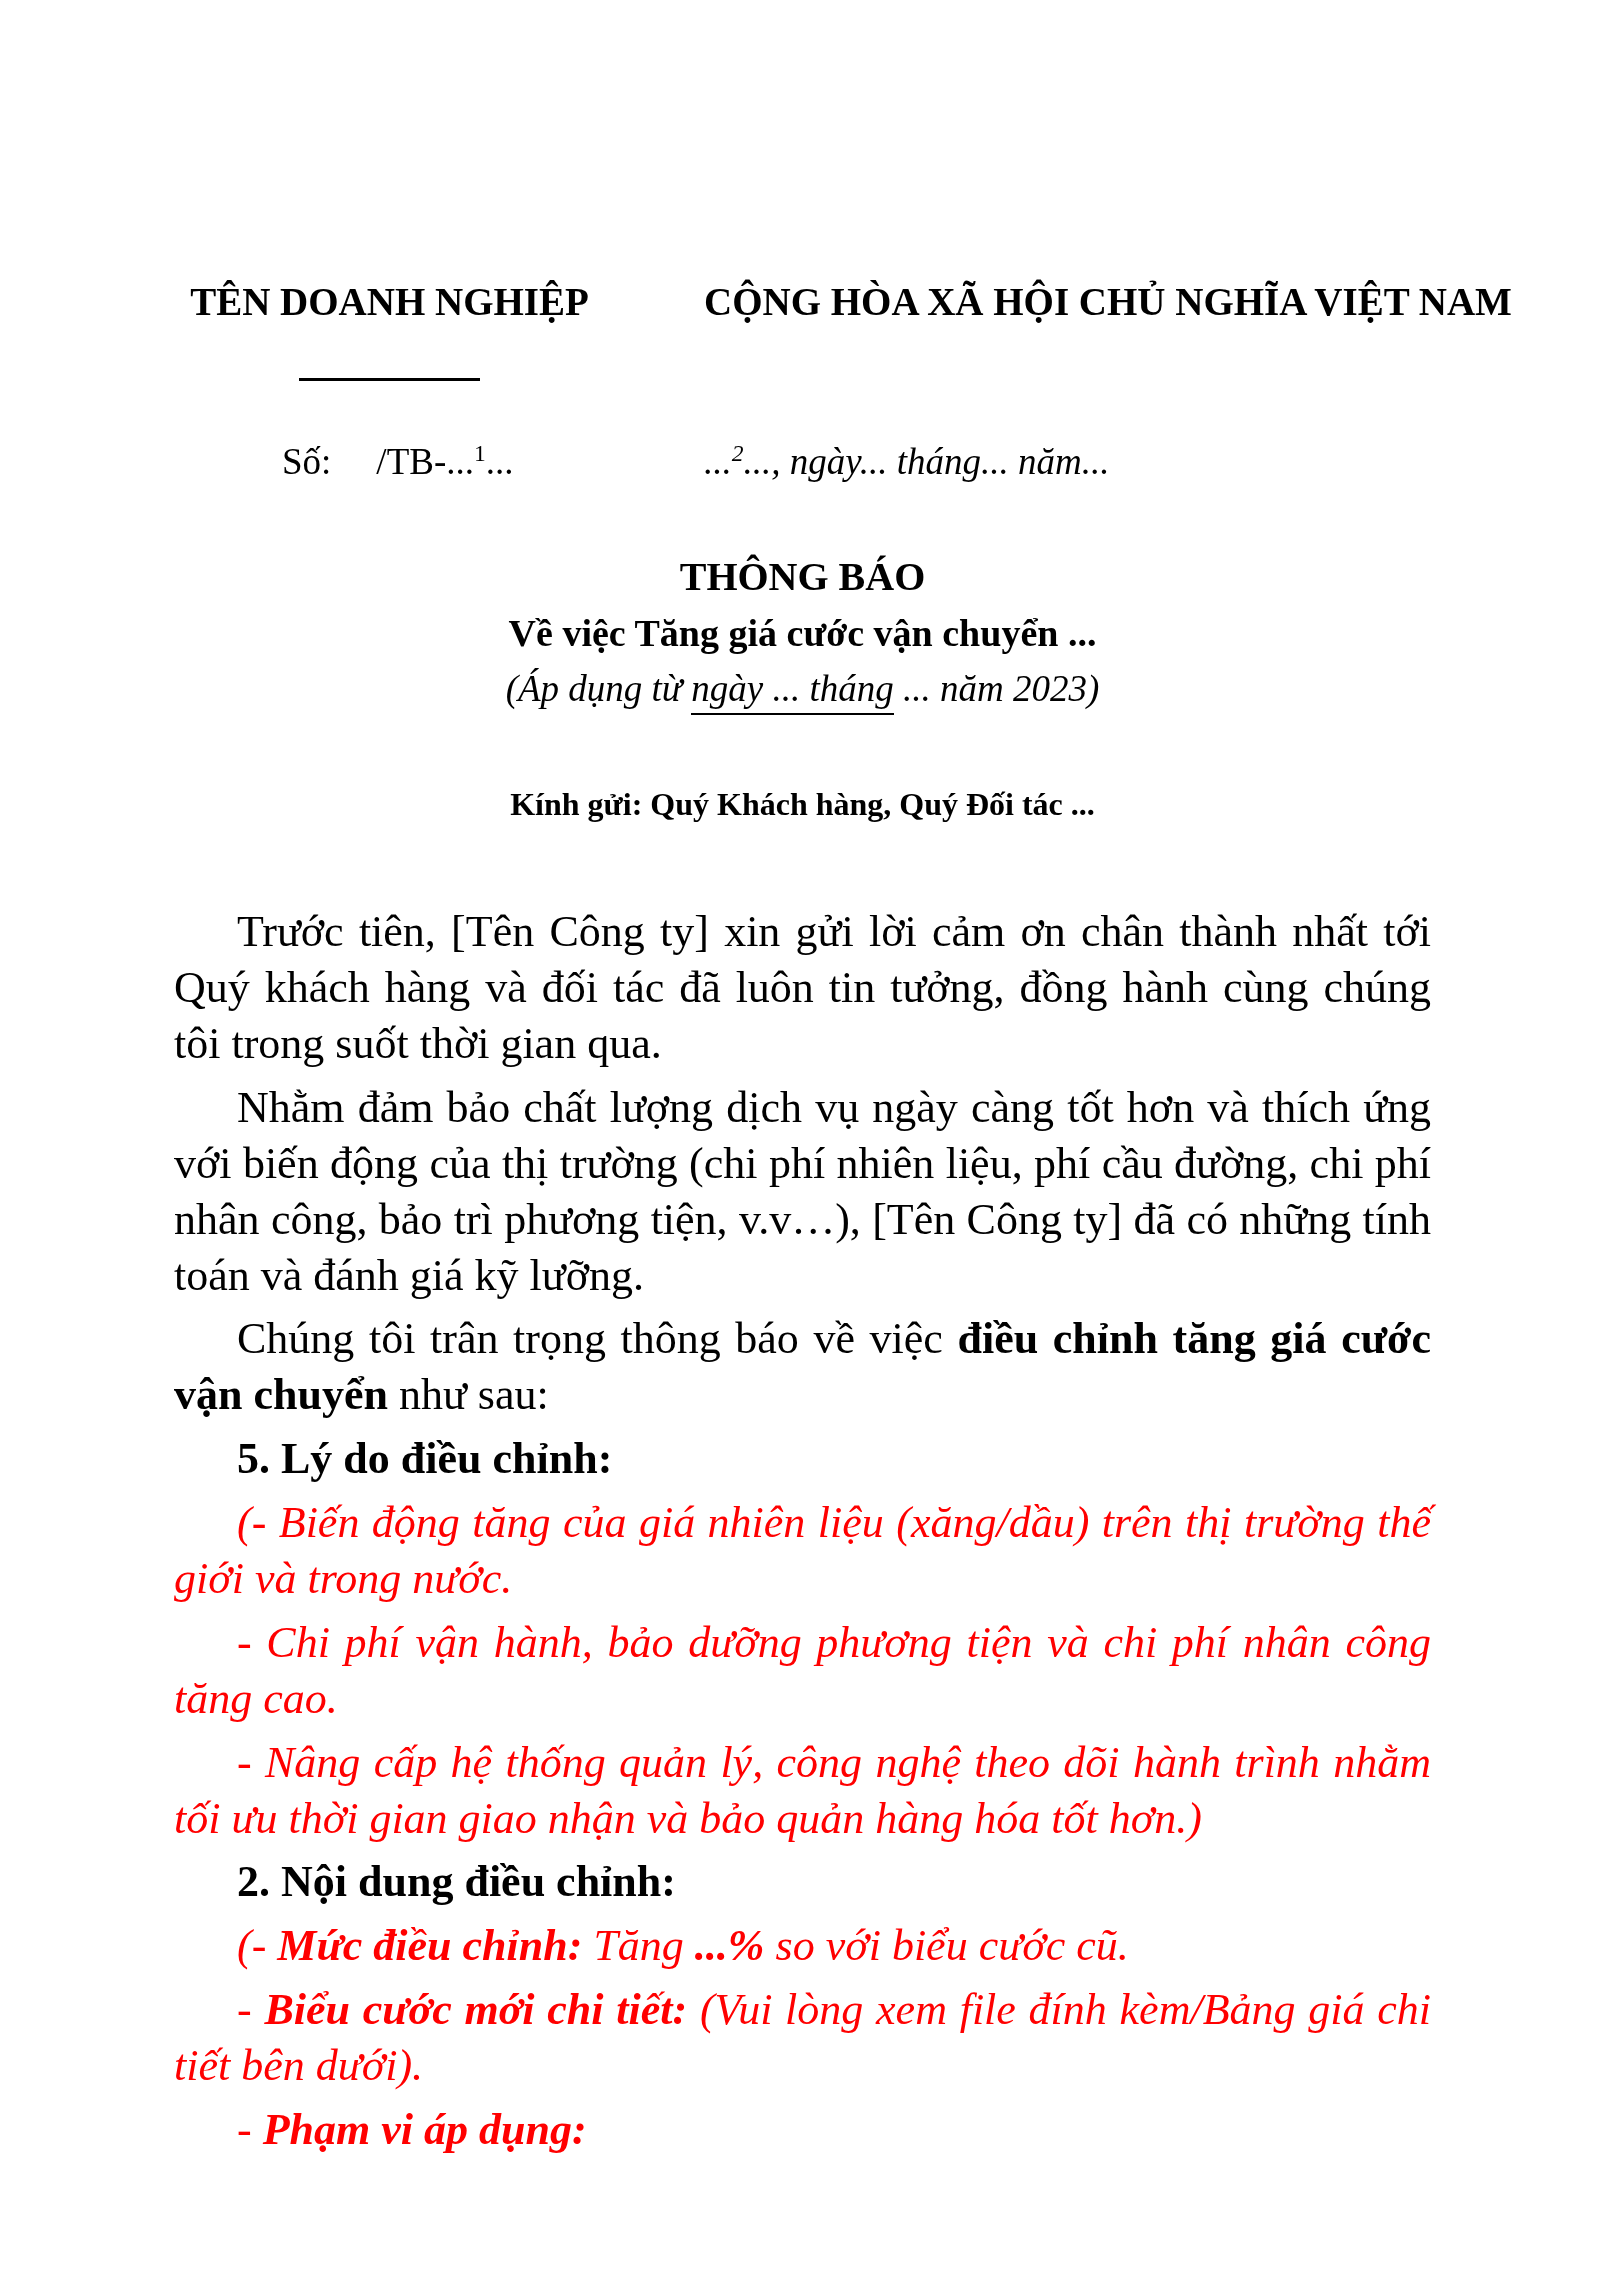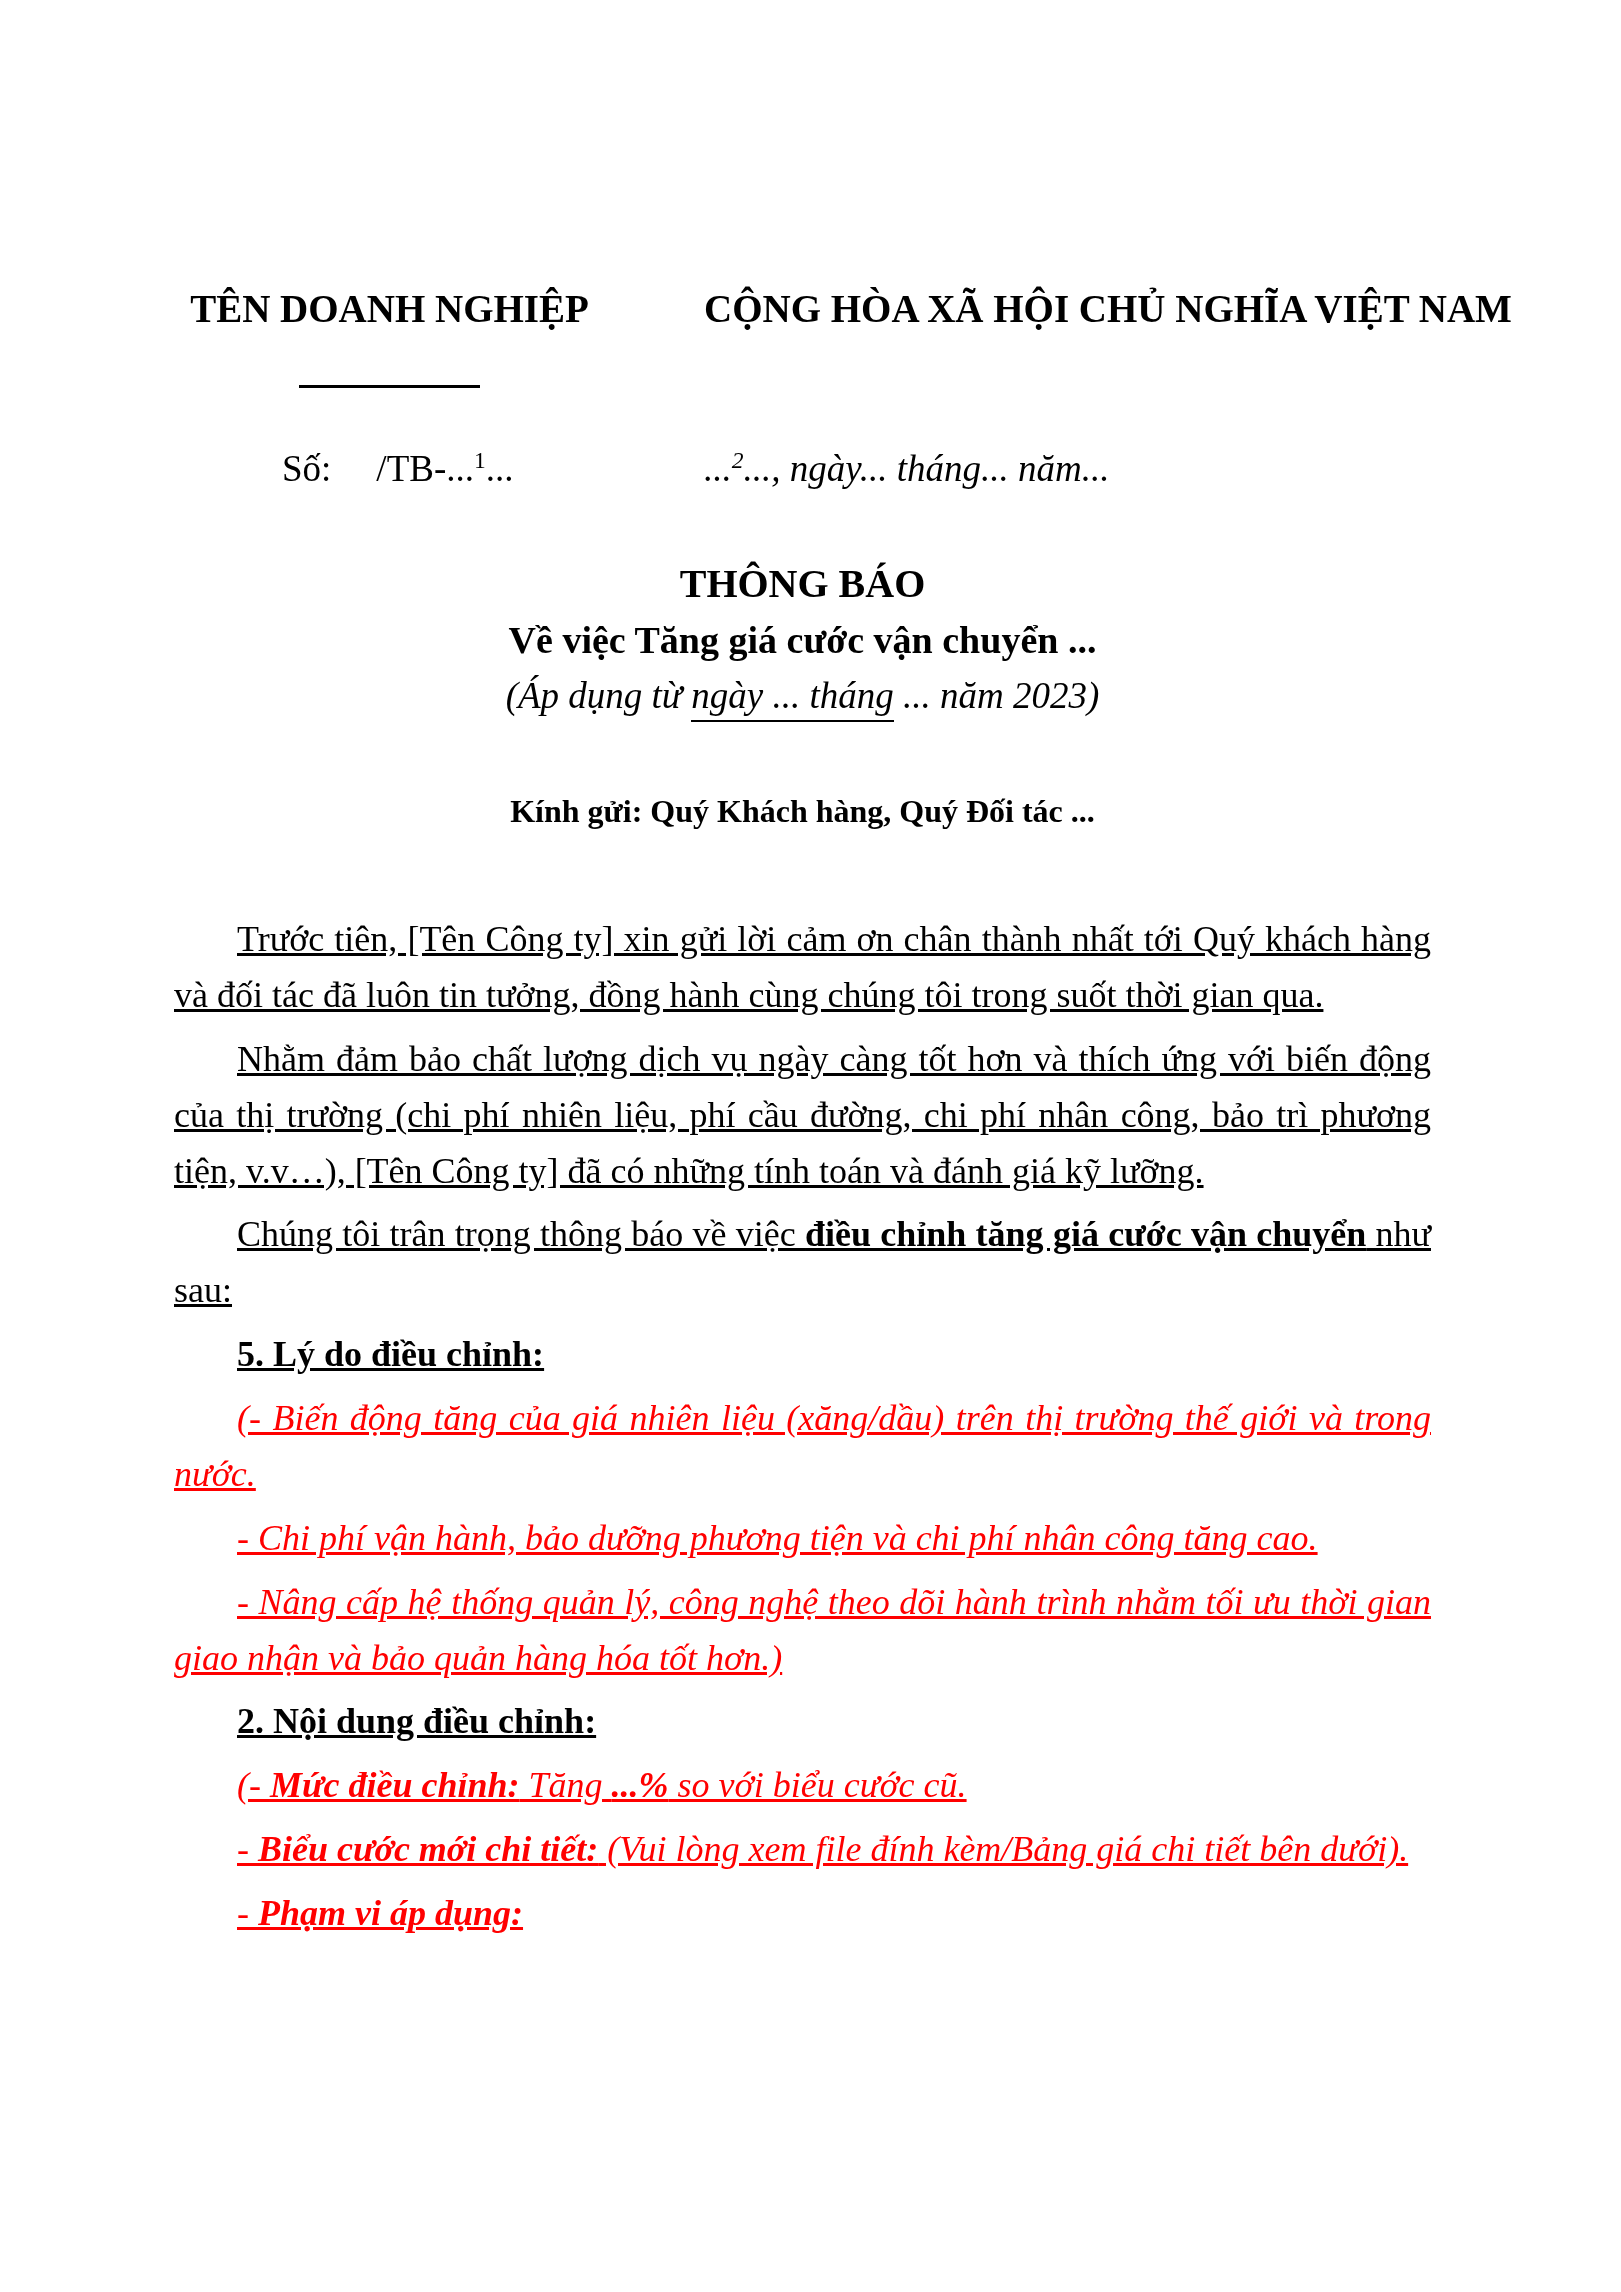--- a/index.html
+++ b/index.html
@@ -13,21 +13,21 @@
     width: 1621px;
     height: 2293px;
     background: var(--page-bg, #ffffff);
     font-family: "Liberation Serif", "DejaVu Serif", serif;
     color: var(--ink, #000000);
     overflow: hidden;
   }
   .content {
     position: absolute;
     left: 174px;
-    top: 285px;
+    top: 278px;
     width: 1257px;
   }
 
   
   .header {
     display: flex;
     justify-content: space-between;
   }
   .h-left {
     width: 431px;
@@ -121,26 +121,25 @@
   .salutation {
     margin-top: 59px;
     text-align: center;
     font-size: 32px;
     font-weight: bold;
     line-height: 56px;
   }
 
   
   p.body {
-    font-size: 36px;
+    font-size: 44px;
     line-height: 56px;
     text-align: justify;
     text-indent: 63px;
     margin: 0 0 7.8px 0;
-    text-decoration: underline;
   }
   p.p-first { margin-top: 72px; }
   p.heading { font-weight: bold; }
   p.red {
     color: var(--red, #ff0000);
     font-style: italic;
   }
   p.red b { font-weight: bold; }
 </style>
 </head>

